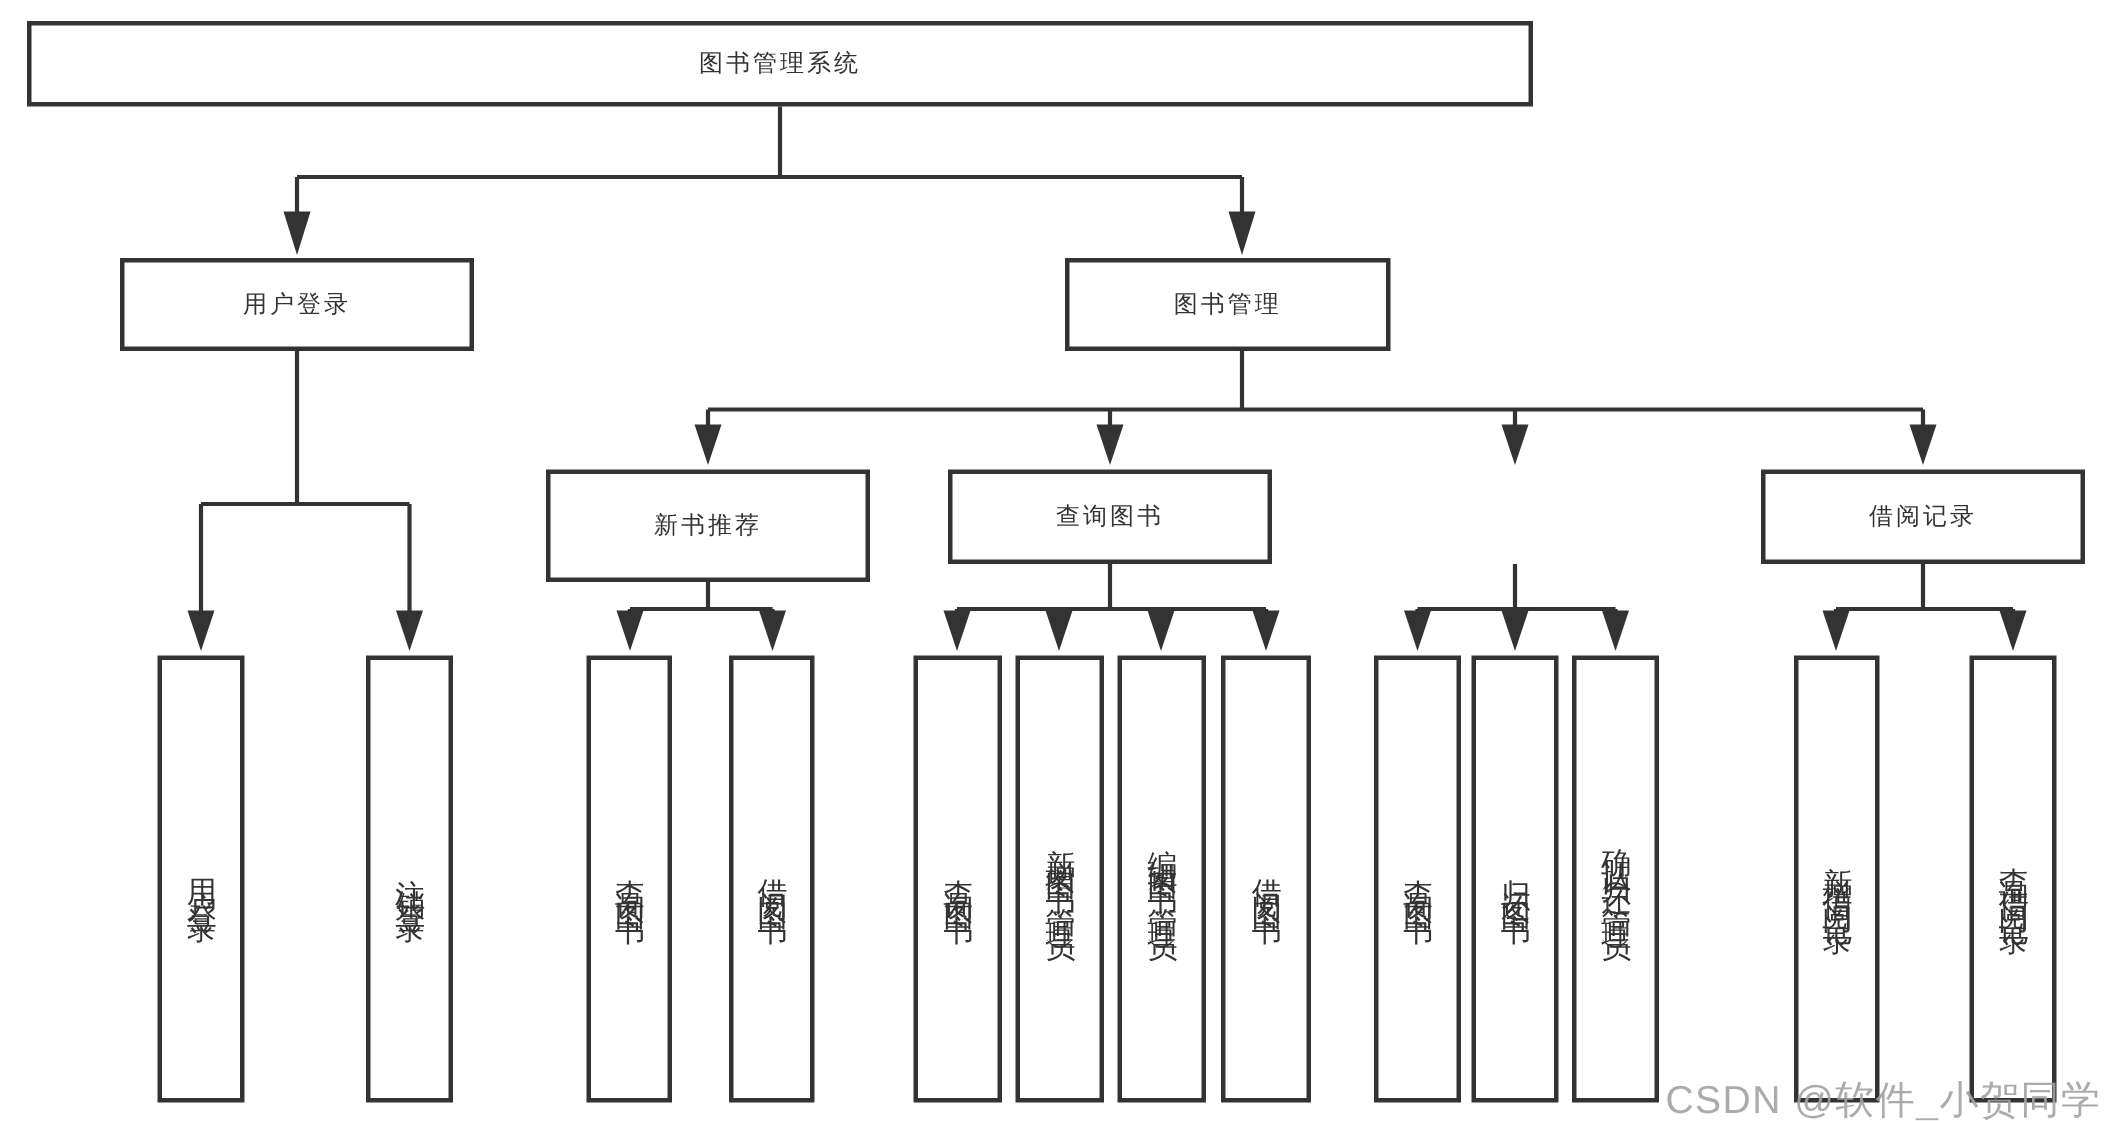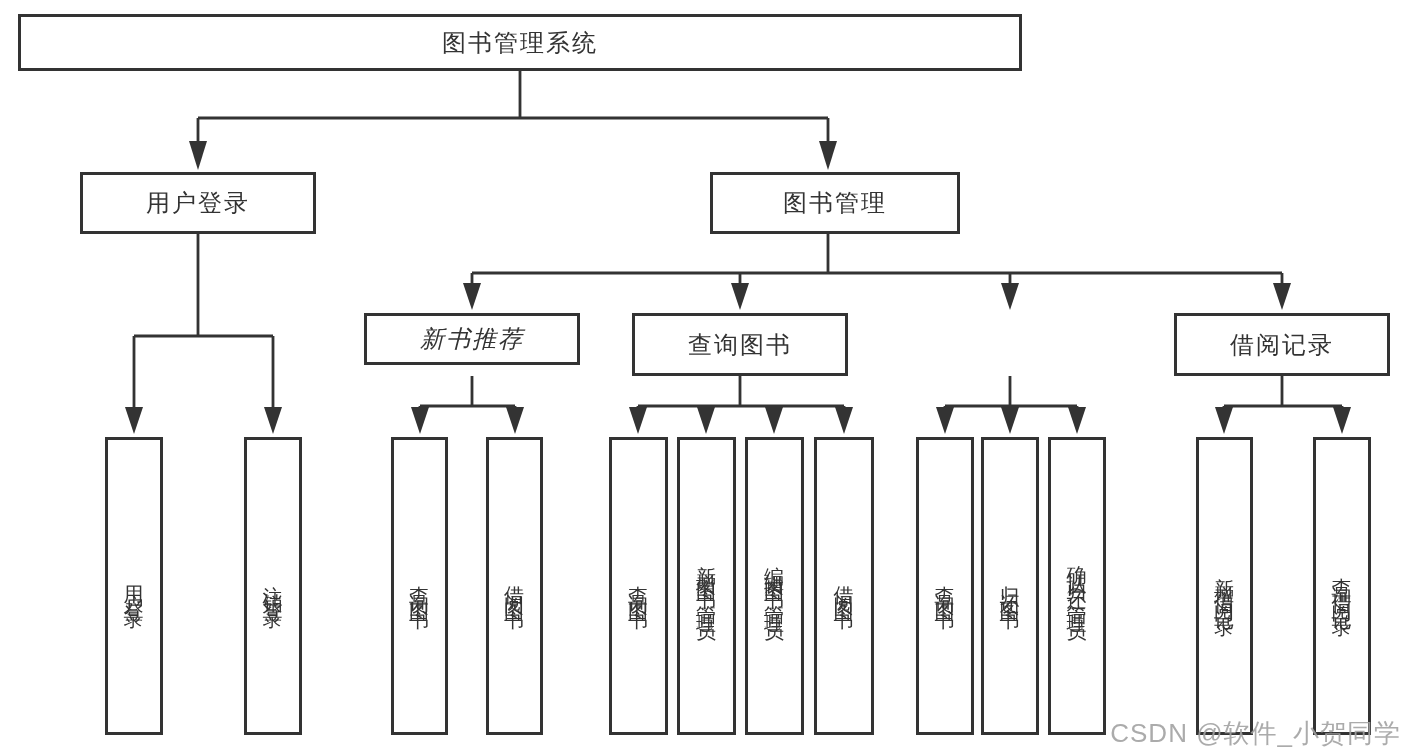--- a/index.html
+++ b/index.html
@@ -20,21 +20,21 @@
   .box {
     position: absolute;
     box-sizing: border-box;
     background: #ffffff;
     border: 3px solid #333333;
     display: flex;
     align-items: center;
     justify-content: center;
     color: #333333;
   }
-  .h-box { font-size: 24px; letter-spacing: 2px; white-space: nowrap; }
+  .h-box { font-size: 16px; letter-spacing: 2px; white-space: nowrap; }
   .v-box .v-text {
     writing-mode: vertical-rl;
     text-orientation: mixed;
     font-size: 20px;
     letter-spacing: 8px;
     line-height: 1.1;
     color: #333333;
   }
   .watermark {
     position: absolute;
@@ -84,25 +84,25 @@
     </g>
   </svg>
 
   <div class="box h-box" style="left:18px; top:14px; width:1004px; height:57px;">
     <span>图书管理系统</span>
   </div>
 
   <div class="box h-box" style="left:80px; top:172px; width:236px; height:62px;">
     <span>用户登录</span>
   </div>
-  <div class="box h-box" style="left:710px; top:172px; width:250px; height:62px;">
+  <div class="box h-box" style="left:710px; top:172px; width:217px; height:62px;">
     <span>图书管理</span>
   </div>
 
-  <div class="box h-box" style="left:364px; top:313px; width:216px; height:52px;font-style:italic;">
+  <div class="box h-box" style="left:364px; top:313px; width:216px; height:75px;">
     <span>新书推荐</span>
   </div>
   <div class="box h-box" style="left:632px; top:313px; width:216px; height:63px;">
     <span>查询图书</span>
   </div>
   <div class="box h-box" style="left:1174px; top:313px; width:216px; height:63px;">
     <span>借阅记录</span>
   </div>
 
   <div class="box v-box" style="left:105px; top:437px; width:58px; height:298px;">

